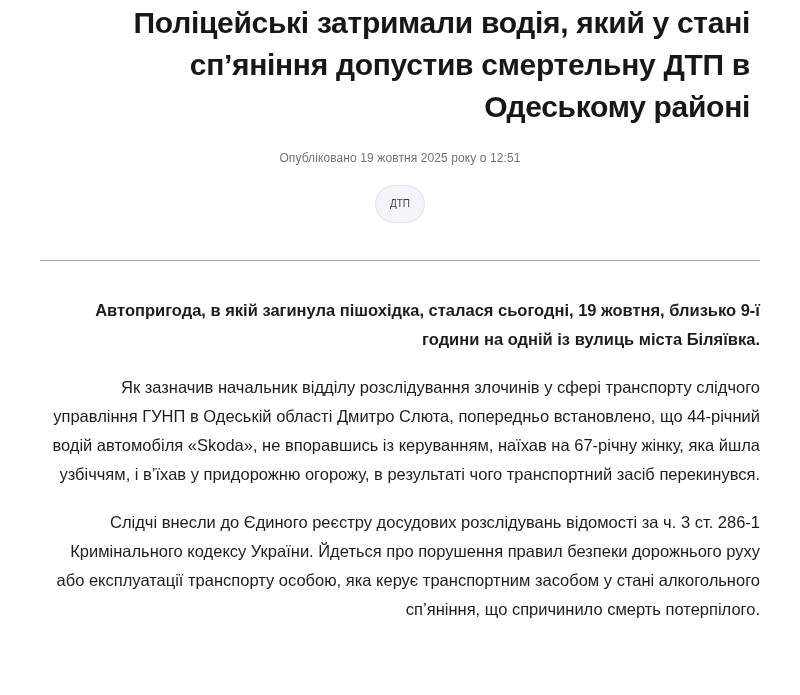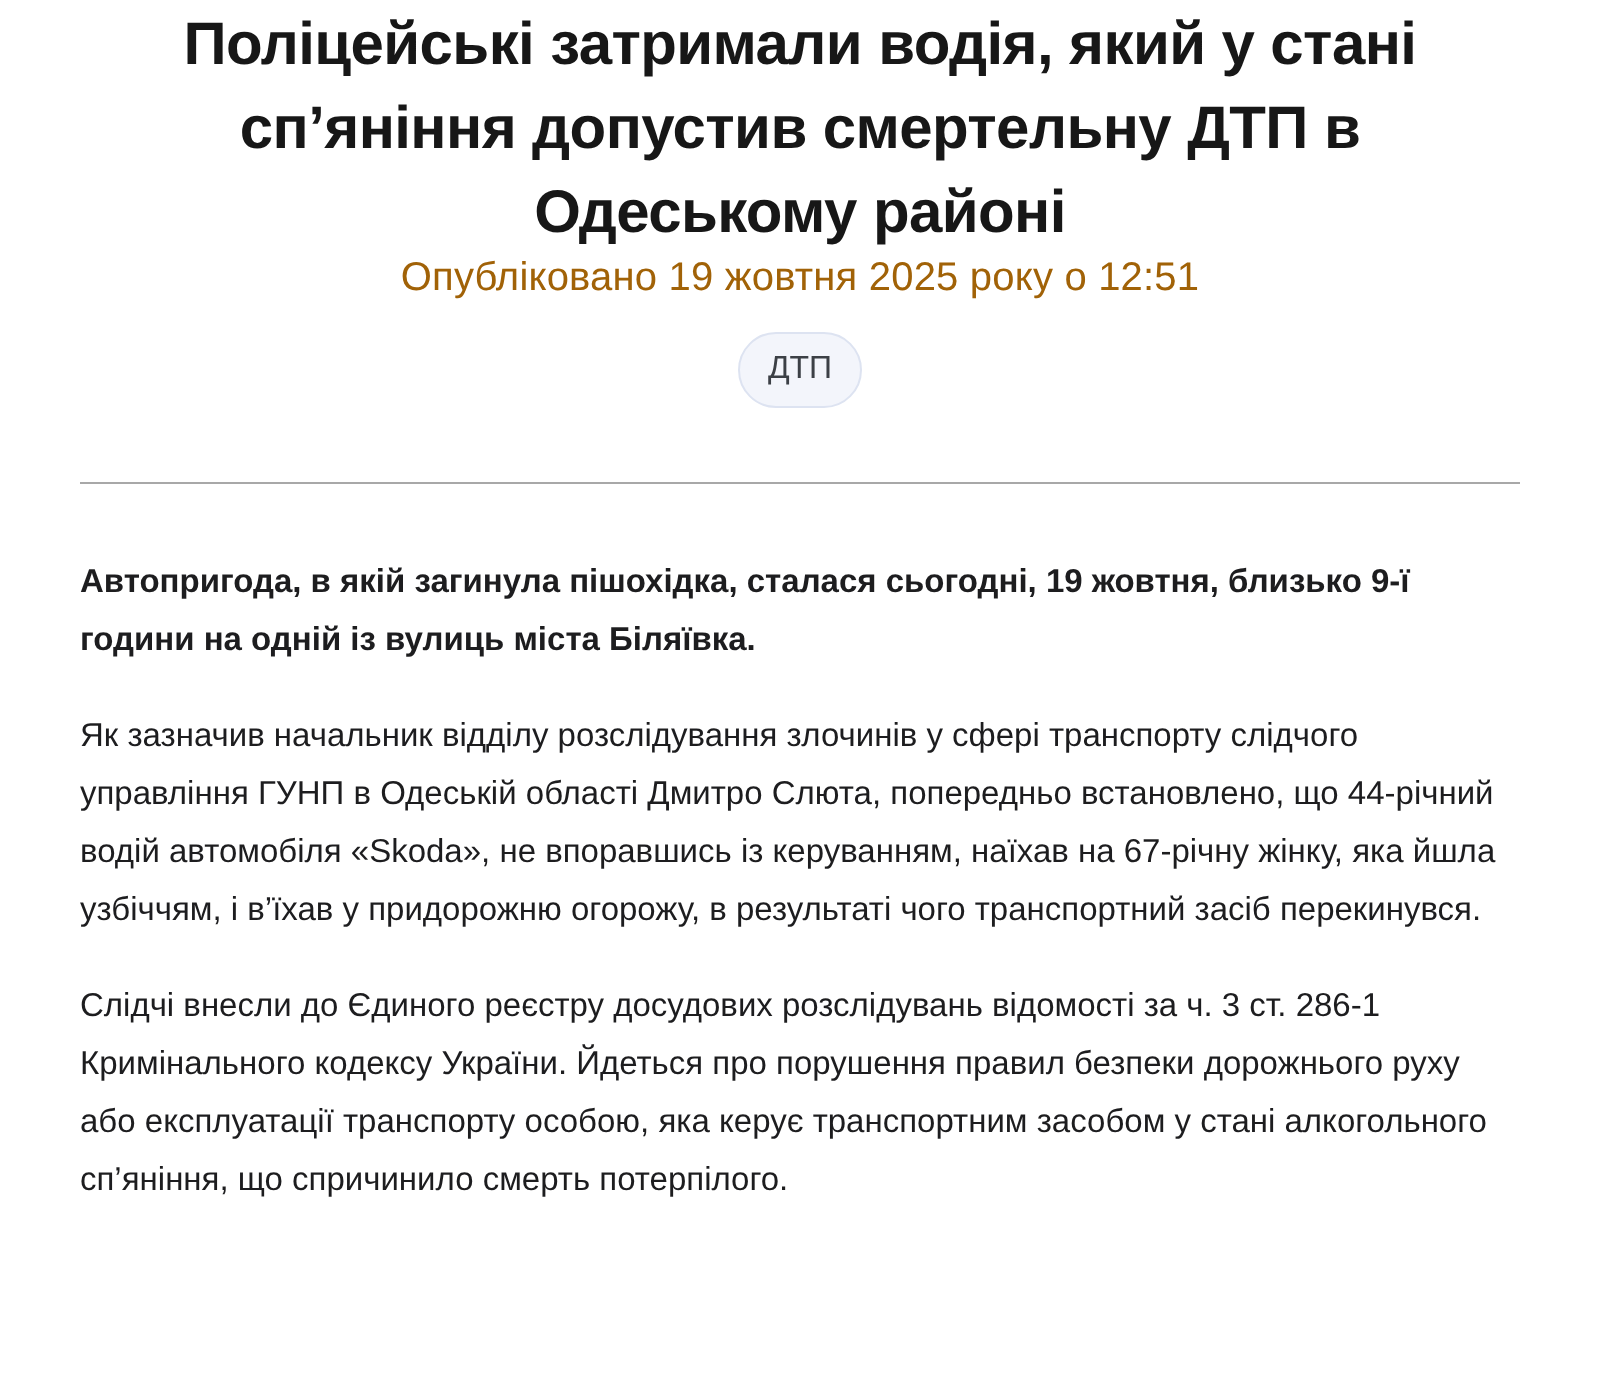--- a/index.html
+++ b/index.html
@@ -18,35 +18,36 @@
     text-align: center;
   }
   h1.article-title {
     max-width: 700px;
     margin: 0 auto;
     font-size: 30px;
     line-height: 42px;
     font-weight: 700;
     letter-spacing: -0.3px;
     color: #171717;
+    text-align: right;
   }
   .publish-date {
-    margin-top: 1px;
-    font-size: 20px;
+    margin-top: 20px;
+    font-size: 12px;
     line-height: 20px;
-    color: #a16207;
+    color: #737373;
     letter-spacing: 0.1px;
   }
   .tag-row {
     margin-top: 17px;
   }
   .tag-pill {
     display: inline-block;
     padding: 10px 14px;
-    font-size: 16px;
+    font-size: 10px;
     line-height: 16px;
     color: #3c4046;
     background: #f3f5fb;
     border: 1px solid #dde3f1;
     border-radius: 24px;
     text-decoration: none;
     cursor: pointer;
   }
   hr.divider {
     border: none;
@@ -54,20 +55,21 @@
     margin: 37px 40px 0 40px;
   }
   .article-body {
     padding: 35px 40px 30px 40px;
     color: #1d1d1f;
     font-size: 16.5px;
     line-height: 29px;
   }
   .article-body p {
     margin: 0 0 19px 0;
+    text-align: right;
   }
   .article-body p.lead {
     font-weight: 700;
   }
 </style>
 </head>
 <body>
 
 <div class="page">
 

